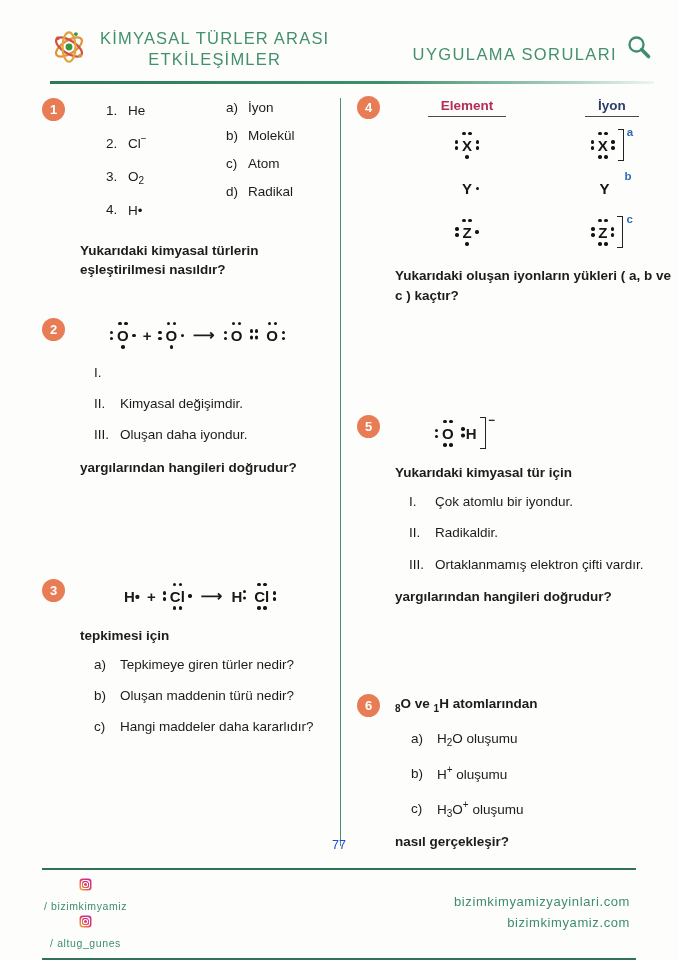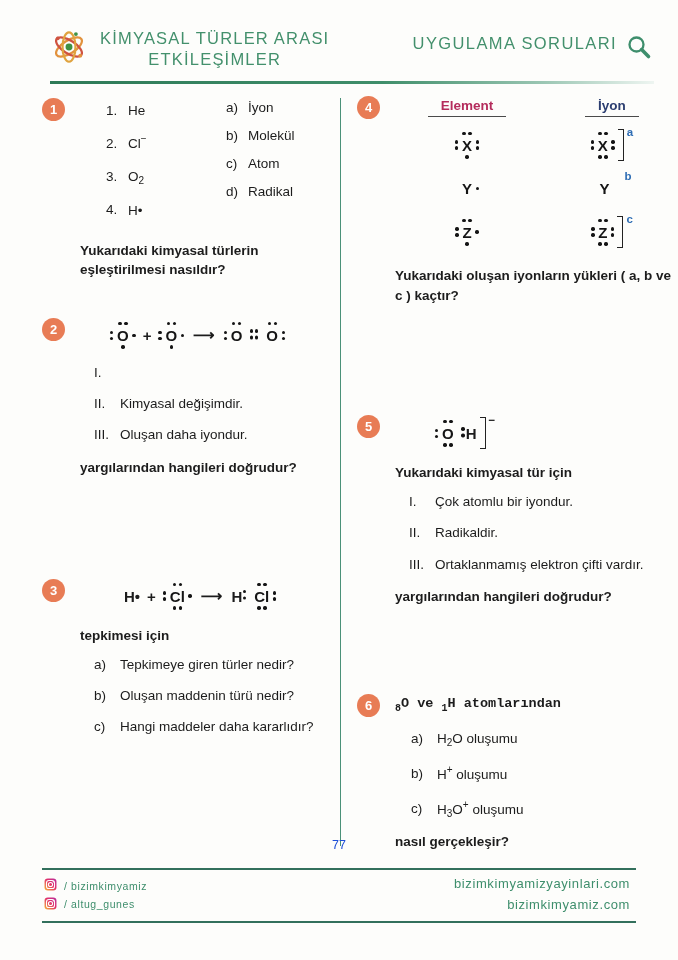--- a/index.html
+++ b/index.html
@@ -3,21 +3,21 @@
 <meta charset="utf-8">
 <style>
   html,body{margin:0;padding:0;background:#e9e9e9;}
   .page{position:relative;width:678px;height:960px;margin:0 auto;background:#fdfdfb;
         font-family:"Liberation Sans", sans-serif;color:#1c1c1c;overflow:hidden;}
 
   
   .hdr{display:flex;align-items:center;padding:26px 26px 0 50px;}
   .hdr .titles{margin-left:12px;text-align:center;color:#43906c;font-size:16.5px;
                letter-spacing:1.2px;line-height:1.3;font-weight:400;}
-  .hdr .right{margin-left:auto;display:flex;align-items:flex-start;color:#43906c;
+  .hdr .right{margin-left:auto;display:flex;align-items:flex-end;color:#43906c;
               font-size:16.5px;letter-spacing:1.4px;font-weight:400;}
   .hdr .right svg{margin-left:9px;}
   .hrule{height:3px;margin:9px 24px 0 50px;
          background:linear-gradient(90deg,#2e7a57 0%,#3f8e6a 55%,#9cc7b4 82%,#eef5f1 100%);}
 
   
   .main{display:flex;margin-top:14px;height:748px;}
   .col{box-sizing:border-box;position:relative;}
   .col.left{width:340px;padding-left:42px;}
   .col.right{width:338px;padding-left:16px;border-left:1.4px solid #4a9178;}
@@ -74,21 +74,21 @@
   .fitem{margin:15px 0 0 16px;}
   .fitem .ln{display:inline-block;width:26px;}
 
   
   .pageno{position:absolute;left:0;right:0;top:838px;text-align:center;
           font-size:12.5px;color:#1d4ed8;}
   .foot{position:absolute;left:42px;right:42px;top:868px;}
   .frule{height:2px;background:#33705c;}
   .fbody{display:flex;justify-content:space-between;align-items:center;padding:4px 6px 5px 2px;}
   .fcol-l .frow{display:flex;align-items:center;gap:7px;margin:3.5px 0;
-                color:#3e8e6c;font-size:10.5px;letter-spacing:.6px;}
+                color:#3e8e6c;font-size:10.5px;letter-spacing:.6px;flex-direction:column;}
   .fcol-r{text-align:right;color:#3e8e6c;font-size:13px;letter-spacing:.6px;line-height:1.6;}
 </style>
 </head>
 <body>
 
 <div class="page">
 
   <div class="hdr">
     <span>
       <svg width="38" height="42" viewBox="0 0 44 48">
@@ -263,21 +263,21 @@
               <span class="rn">III.</span>
               <span>Ortaklanmamış elektron çifti vardır.</span>
             </div>
           <div class="qfoot">yargılarından hangileri doğrudur?</div>
         </div>
       </section>
 
       <section class="q" style="margin-top:92px;">
         <span class="qbadge">6</span>
         <div class="qbody">
-          <div class="qhead" style="margin-top:14px;font-family:Liberation Mono, monospace;"><sub class="sb">8</sub><span>O ve </span><sub class="sb">1</sub><span>H atomlarından</span></div>
+          <div class="qhead" style="margin-top:14px;"><sub class="sb">8</sub><span>O ve </span><sub class="sb">1</sub><span>H atomlarından</span></div>
           <div class="fitem"><span class="ln">a)</span><span>H</span><sub class="sb">2</sub><span>O</span><sup class="sp"></sup><span> oluşumu</span></div>
           <div class="fitem"><span class="ln">b)</span><span>H</span><sub class="sb"></sub><span></span><sup class="sp">+</sup><span> oluşumu</span></div>
           <div class="fitem"><span class="ln">c)</span><span>H</span><sub class="sb">3</sub><span>O</span><sup class="sp">+</sup><span> oluşumu</span></div>
           <div class="qfoot">nasıl gerçekleşir?</div>
         </div>
       </section>
     </div>
   </div>
 
   <div class="pageno">77</div>

